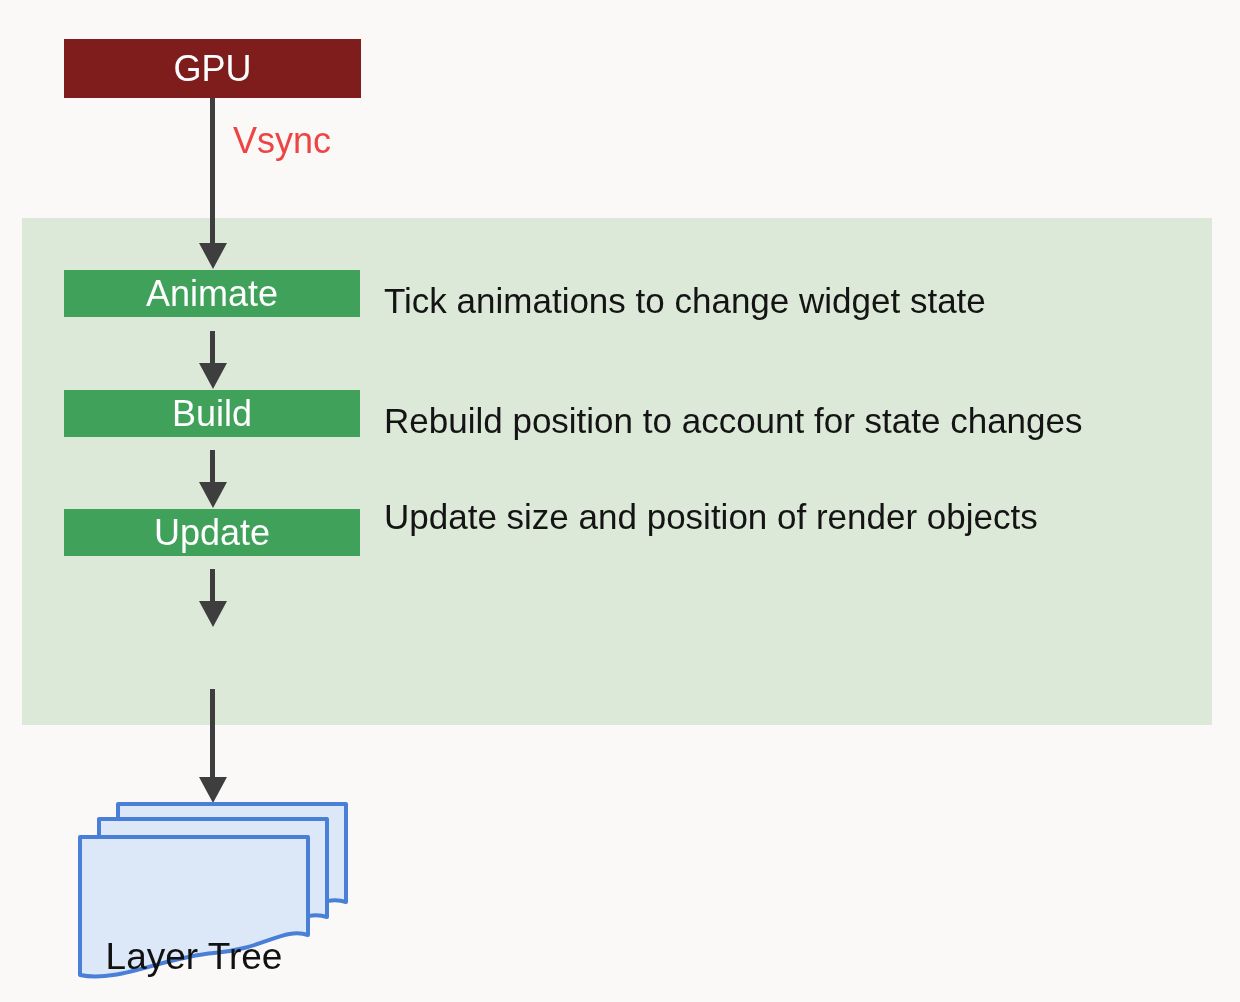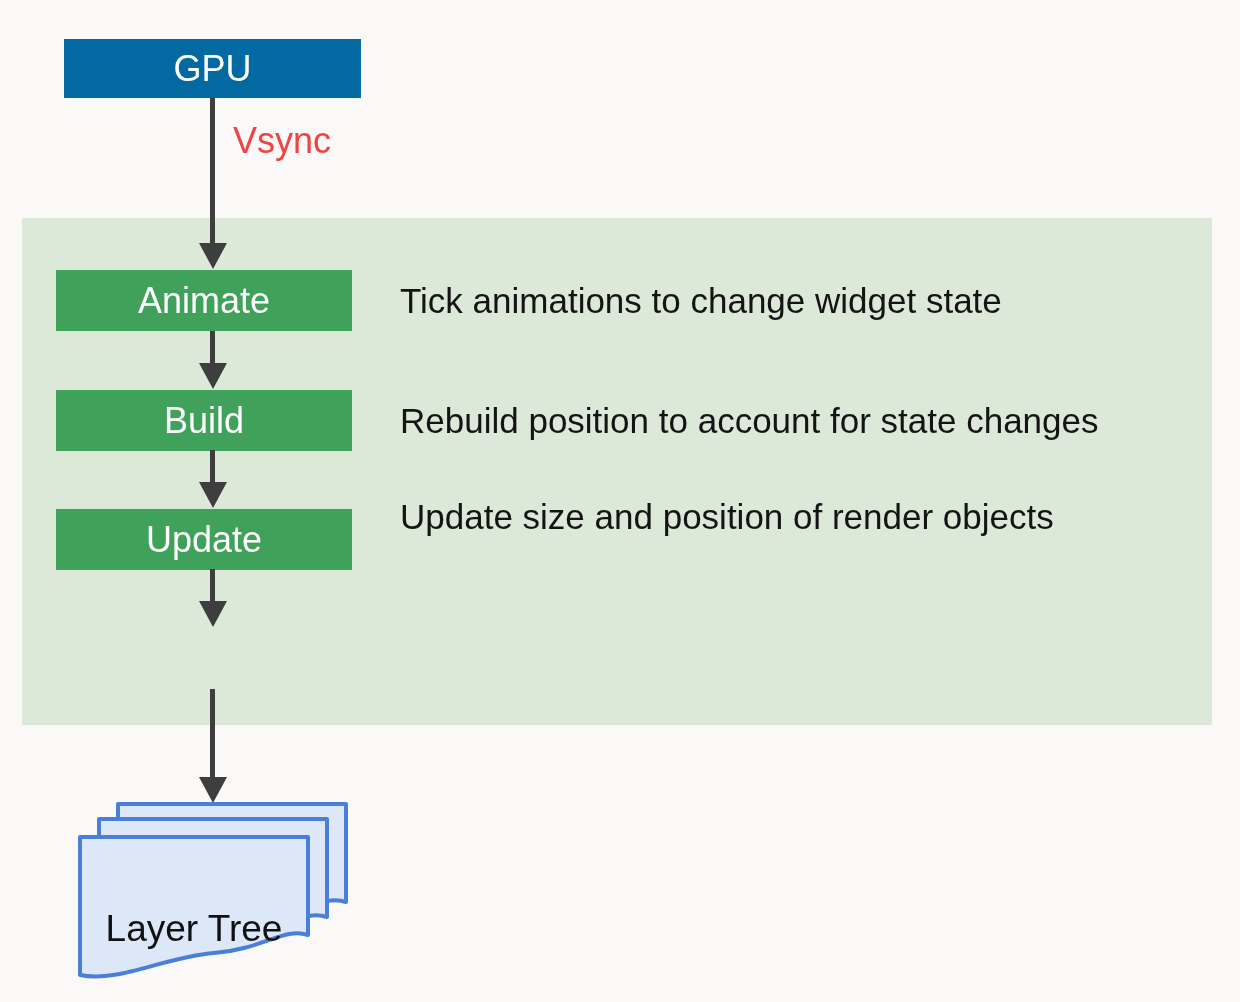--- a/index.html
+++ b/index.html
@@ -17,40 +17,39 @@
   .phase-panel {
     position: absolute;
     left: 22px; top: 218px;
     width: 1190px; height: 507px;
     background: #dde9d8;
   }
   .gpu-box {
     position: absolute;
     left: 64px; top: 39px;
     width: 297px; height: 59px;
-    background: #0369a1;
+    background: #7f1d1d;
     display: flex; align-items: center; justify-content: center;
     color: #ffffff; font-size: 36px;
   }
   .stage-box {
     position: absolute;
-    left: 56px;
-    width: 296px; height: 61px;
+    left: 64px;
+    width: 296px; height: 47px;
     background: #40a15b;
     display: flex; align-items: center; justify-content: center;
     color: #fdfefd; font-size: 36px;
   }
   .stage-desc {
     position: absolute;
     left: 384px;
     height: 61px;
     display: flex; align-items: center;
     font-size: 35px; color: #141414;
     white-space: nowrap;
-    margin-left: 16px;
   }
   .vsync-label {
     position: absolute;
     left: 233px; top: 120px;
     font-size: 36px; color: #ef4444;
   }
   .arrow {
     position: absolute;
     left: 210px;
     width: 5px;
@@ -70,21 +69,21 @@
   .arrow-s1     { top: 331px; height: 32px; }
   .arrow-s2     { top: 450px; height: 32px; }
   .arrow-s3     { top: 569px; height: 32px; }
   .arrow-paint  { top: 689px; height: 88px; }
   .layer-tree-svg {
     position: absolute;
     left: 72px; top: 798px;
   }
   .layer-tree-label {
     position: absolute;
-    left: 78px; top: 908px;
+    left: 78px; top: 936px;
     width: 232px; height: 42px;
     line-height: 42px;
     text-align: center;
     font-size: 37px; color: #111111;
   }
 </style>
 </head>
 <body>
 
 <div class="canvas">

